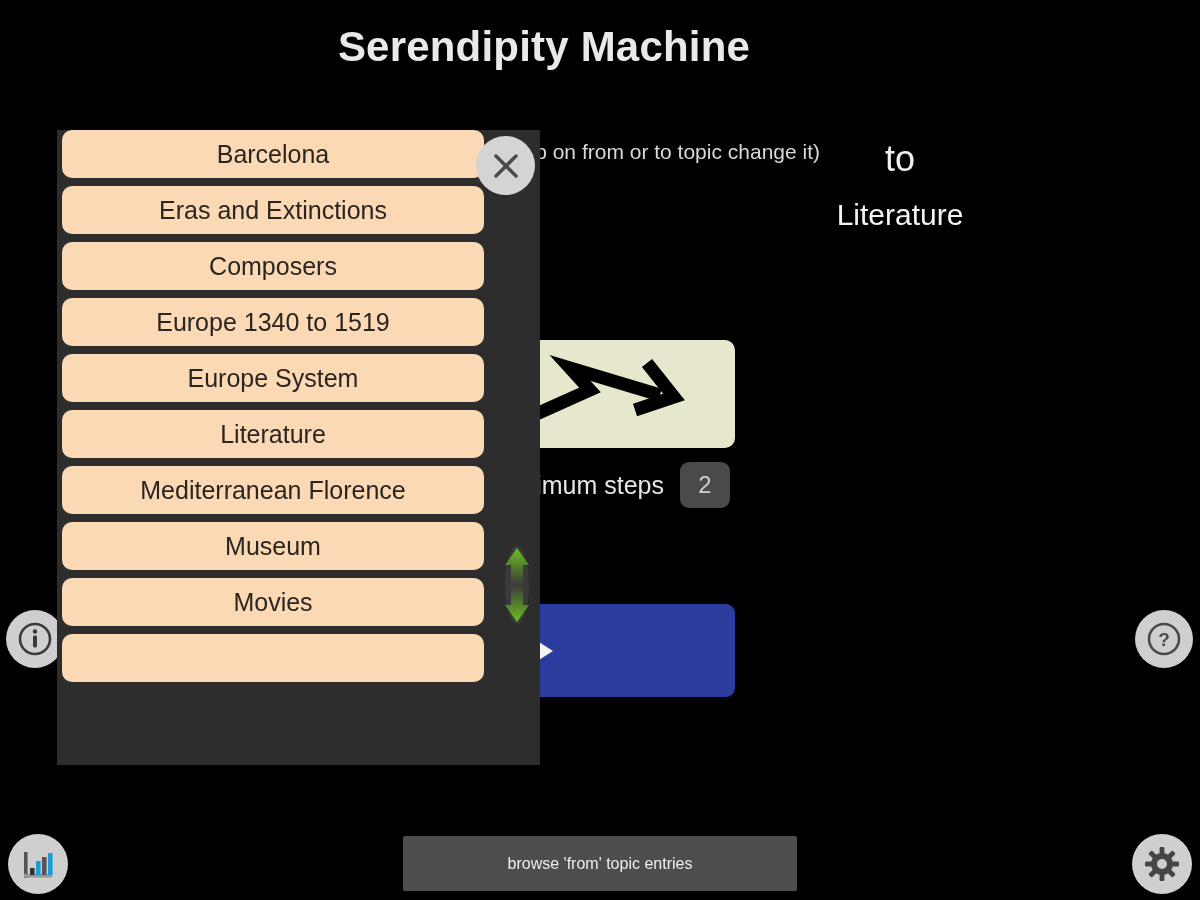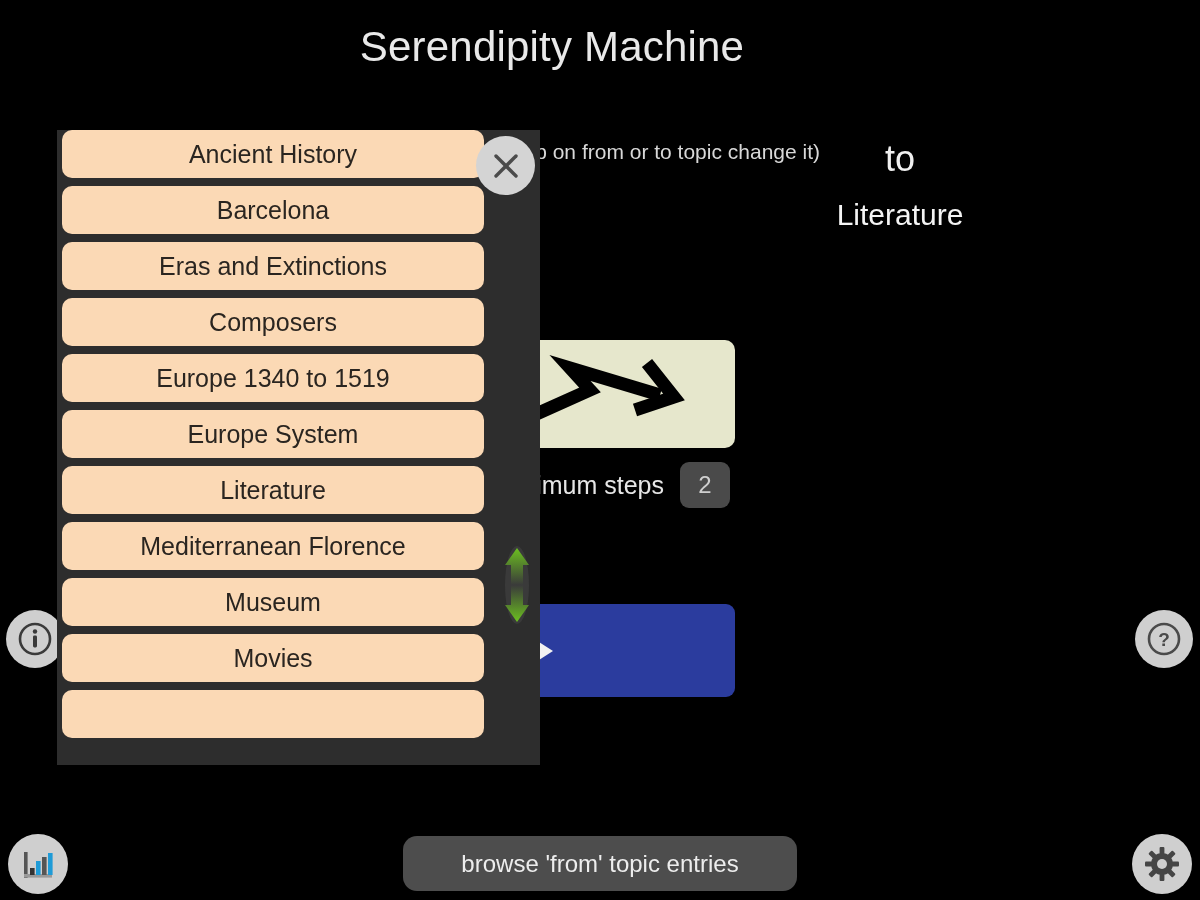--- a/index.html
+++ b/index.html
@@ -16,25 +16,25 @@
     position: relative;
     font-family: "Liberation Sans", "DejaVu Sans", sans-serif;
     color: #e8e8e8;
     -webkit-font-smoothing: antialiased;
   }
 
   
   .app-title {
     position: absolute;
     top: 24px;
-    left: 16px;
+    left: 8px;
     width: 1072px;
     text-align: center;
     font-size: 42px;
-    font-weight: 400;
+    font-weight: 700;
     color: #e9e9e9;
     letter-spacing: 0.2px;
     line-height: 1.1;
   }
 
   
   .hint-line {
     position: absolute;
     top: 140px;
     left: 300px;
@@ -211,23 +211,23 @@
 
   
   .browse-button {
     position: absolute;
     left: 403px;
     top: 836px;
     width: 394px;
     height: 55px;
     background: #4d4d4d;
     border: none;
-    border-radius: 14px;
+    border-radius: 2px;
     font-family: "Liberation Sans", "DejaVu Sans", sans-serif;
-    font-size: 24px;
+    font-size: 16px;
     color: #ededed;
     cursor: pointer;
   }
 </style>
 </head>
 <body>
 
 <h1 class="app-title">Serendipity Machine</h1>
 
 <div class="hint-line">(tap on from or to topic change it)</div>
@@ -292,23 +292,20 @@
       <rect x="29" y="16.6" width="7" height="4.8" rx="1" transform="rotate(45 19 19)"></rect>
     </g>
     <circle cx="19" cy="19" r="5" fill="#cfcfcf"></circle>
   </svg>
 </button>
 
 <button class="browse-button">browse 'from' topic entries</button>
 
 <div class="dropdown-panel">
   <ul class="dropdown-list" id="dropdown-list">
-      <li class="dropdown-item">
-        <span>Ancient History</span>
-      </li>
       <li class="dropdown-item">
         <span>Barcelona</span>
       </li>
       <li class="dropdown-item">
         <span>Eras and Extinctions</span>
       </li>
       <li class="dropdown-item">
         <span>Composers</span>
       </li>
       <li class="dropdown-item">

